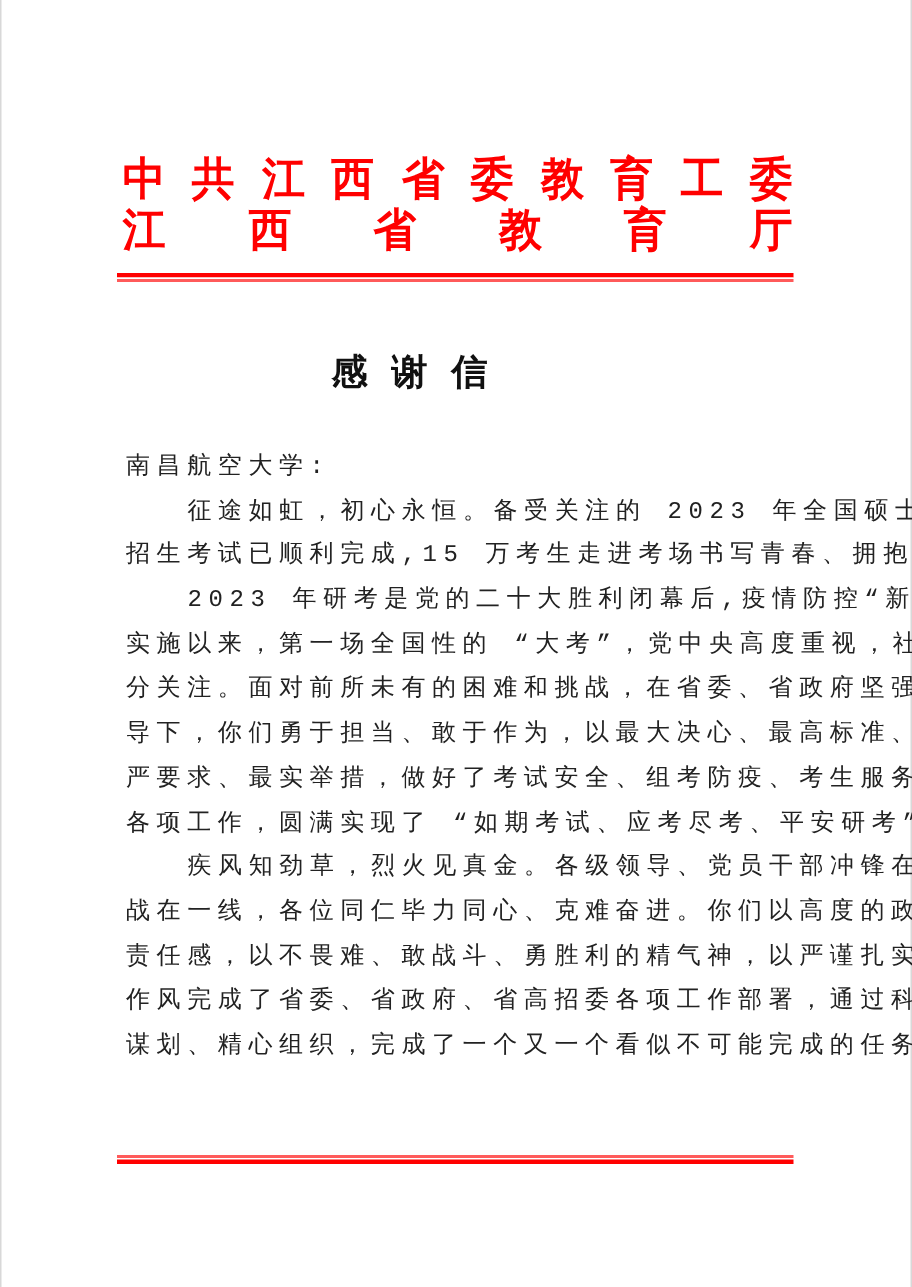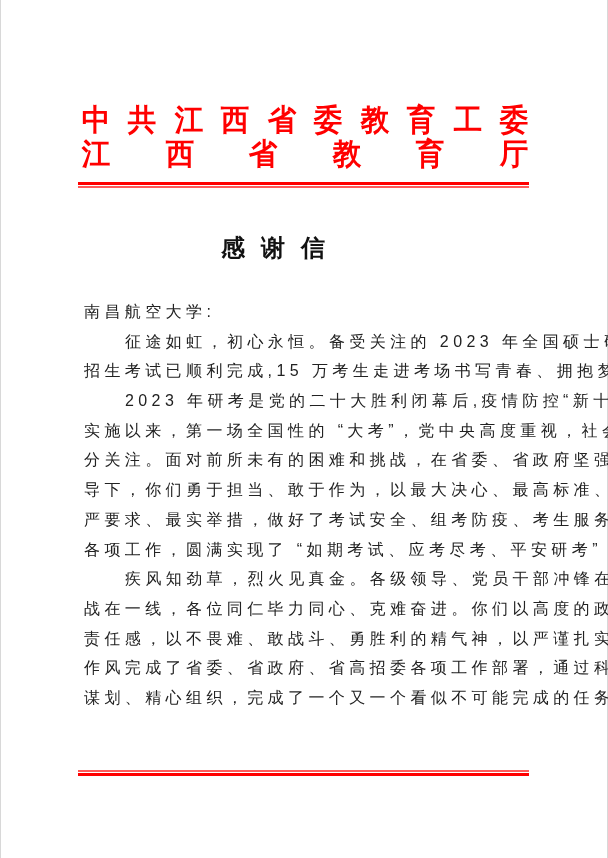--- a/index.html
+++ b/index.html
@@ -70,21 +70,21 @@
       color: #111111;
       padding-left: 16px;
       box-sizing: border-box;
     }
 
     .body {
       position: absolute;
       top: 297px;
       left: 83px;
       width: 445px;
-      font-family: Liberation Sans, sans-serif;
+      font-family: Liberation Mono, monospace;
       font-size: 16px;
       line-height: 29.7px;
       color: #222222;
       letter-spacing: 4.4px;
     }
     .body .line {
       white-space: nowrap;
       height: 29.7px;
     }
     .body .indent {

